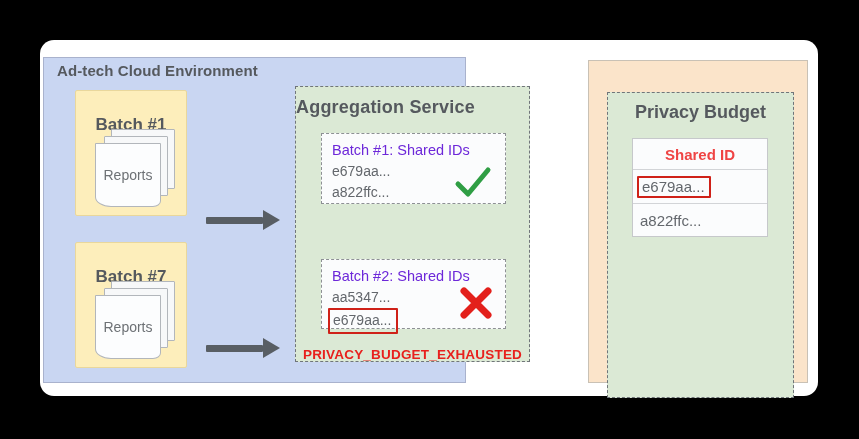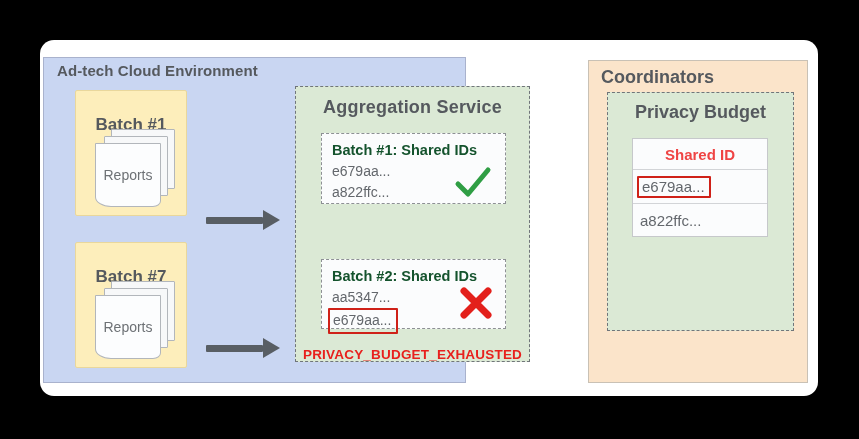--- a/index.html
+++ b/index.html
@@ -54,31 +54,31 @@
     border-top: 10px solid transparent; border-bottom: 10px solid transparent;
     border-left: 17px solid #585e64;
   }
 
   
   .agg-box {
     position: absolute; left: 251px; top: 28px; width: 235px; height: 276px;
     background: #dbe9d5; border: 1.5px dashed #70757a;
   }
   .agg-title {
-    margin-top: 10px; text-align: center;
+    margin-top: 10px; text-align: left;
     font-size: 18px; font-weight: bold; color: #55595e; letter-spacing: .2px;
   }
   .result-box {
     position: absolute; left: 25px; width: 185px;
     background: #fbfcfd; border: 1.3px dashed #8d9094;
     padding: 8px 10px 6px 10px;
   }
   .result-box.r1 { top: 46px; height: 71px; }
   .result-box.r2 { top: 172px; height: 70px; }
-  .result-title { font-size: 14.5px; font-weight: bold; color: #14532d; margin-bottom: 3px; }
+  .result-title { font-size: 14.5px; font-weight: normal; color: #6d28d9; margin-bottom: 3px; }
   .result-id { font-size: 14px; color: #63676c; line-height: 1.5; }
   .red-box {
     display: inline-block; border: 2.5px solid #cf2118; border-radius: 1px;
     padding: 0 4px 1px 3px; min-width: 70px; margin-left: -4px;
   }
   .status-icon { position: absolute; }
   .check-icon { right: 12px; bottom: 5px; }
   .x-icon { right: 12px; bottom: 9px; }
   .error-label {
     position: absolute; top: 260px; left: 0; width: 100%; text-align: center;
@@ -88,21 +88,21 @@
   
   .coord-panel {
     position: absolute; left: 548px; top: 20px; width: 220px; height: 323px;
     background: #fbe4ca; border: 1px solid #c9c1b5;
   }
   .coord-title {
     position: absolute; left: 12px; top: 6px;
     font-size: 18px; font-weight: bold; color: #55595e;
   }
   .privacy-box {
-    position: absolute; left: 18px; top: 31px; width: 187px; height: 239px;
+    position: absolute; left: 18px; top: 31px; width: 187px; height: 306px;
     background: #dbe9d5; border: 1.5px dashed #70757a;
   }
   .privacy-title {
     margin-top: 9px; text-align: center;
     font-size: 18px; font-weight: bold; color: #55595e;
   }
   .shared-table {
     position: absolute; left: 24px; top: 45px; width: 136px;
     background: #fbfcfd; border: 1px solid #c6c8cb;
   }
@@ -178,21 +178,20 @@
         <svg class="status-icon x-icon" width="34" height="32" viewBox="0 0 34 32">
           <path d="M5 4 L29 28 M29 4 L5 28" fill="none" stroke="#e3201b" stroke-width="7" stroke-linecap="round"></path>
         </svg>
       </div>
 
       <div class="error-label">PRIVACY_BUDGET_EXHAUSTED</div>
     </div>
   </div>
 
   <div class="coord-panel">
-    <div class="coord-title">Coordinators</div>
 
     <div class="privacy-box">
       <div class="privacy-title">Privacy Budget</div>
 
       <div class="shared-table">
         <div class="table-header">Shared ID</div>
         <div class="table-row">
           <span class="red-box">e679aa...</span>
         </div>
         <div class="table-row">a822ffc...</div>

